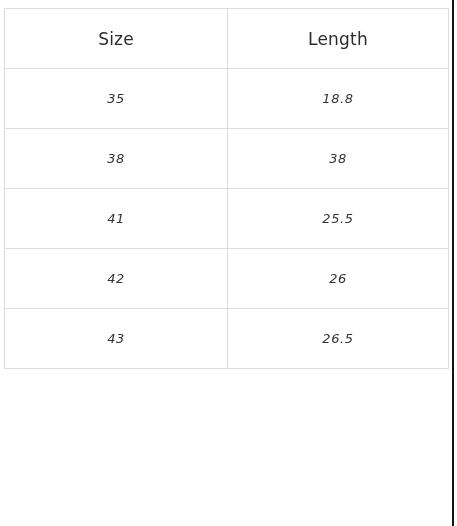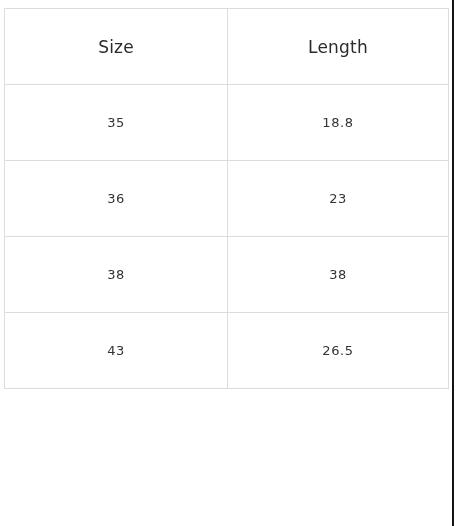--- a/index.html
+++ b/index.html
@@ -41,38 +41,39 @@
   }
 
   table.size-table col.col-size   { width: 223px; }
   table.size-table col.col-length { width: 221px; }
 
   table.size-table th,
   table.size-table td {
     border: 1px solid #dcdcdc;
     text-align: center;
     vertical-align: middle;
-    padding: 12px;
+    padding: 4px;
     background: #ffffff;
   }
 
   table.size-table thead th {
     height: 51px;
     font-size: 17px;
     font-weight: 400;
     color: #2b2b2b;
     letter-spacing: 0.2px;
   }
 
   table.size-table tbody td {
     height: 51px;
     font-size: 13px;
     font-weight: 400;
     color: #333333;
     letter-spacing: 0.6px;
+    font-style: italic;
   }
 
   
   .divider-gap {
     position: absolute;
     left: 222px;
     top: 259px;
     width: 3px;
     height: 20px;
     background: #ffffff;
@@ -94,26 +95,30 @@
         <th>Size</th>
         <th>Length</th>
       </tr>
     </thead>
     <tbody>
       <tr>
         <td>35</td>
         <td>18.8</td>
       </tr>
       <tr>
-        <td>36</td>
-        <td>23</td>
+        <td>38</td>
+        <td>38</td>
       </tr>
       <tr>
-        <td>38</td>
-        <td>38</td>
+        <td>41</td>
+        <td>25.5</td>
+      </tr>
+      <tr>
+        <td>42</td>
+        <td>26</td>
       </tr>
       <tr>
         <td>43</td>
         <td>26.5</td>
       </tr>
     </tbody>
   </table>
 </div>
 
 <div class="divider-gap"></div>

